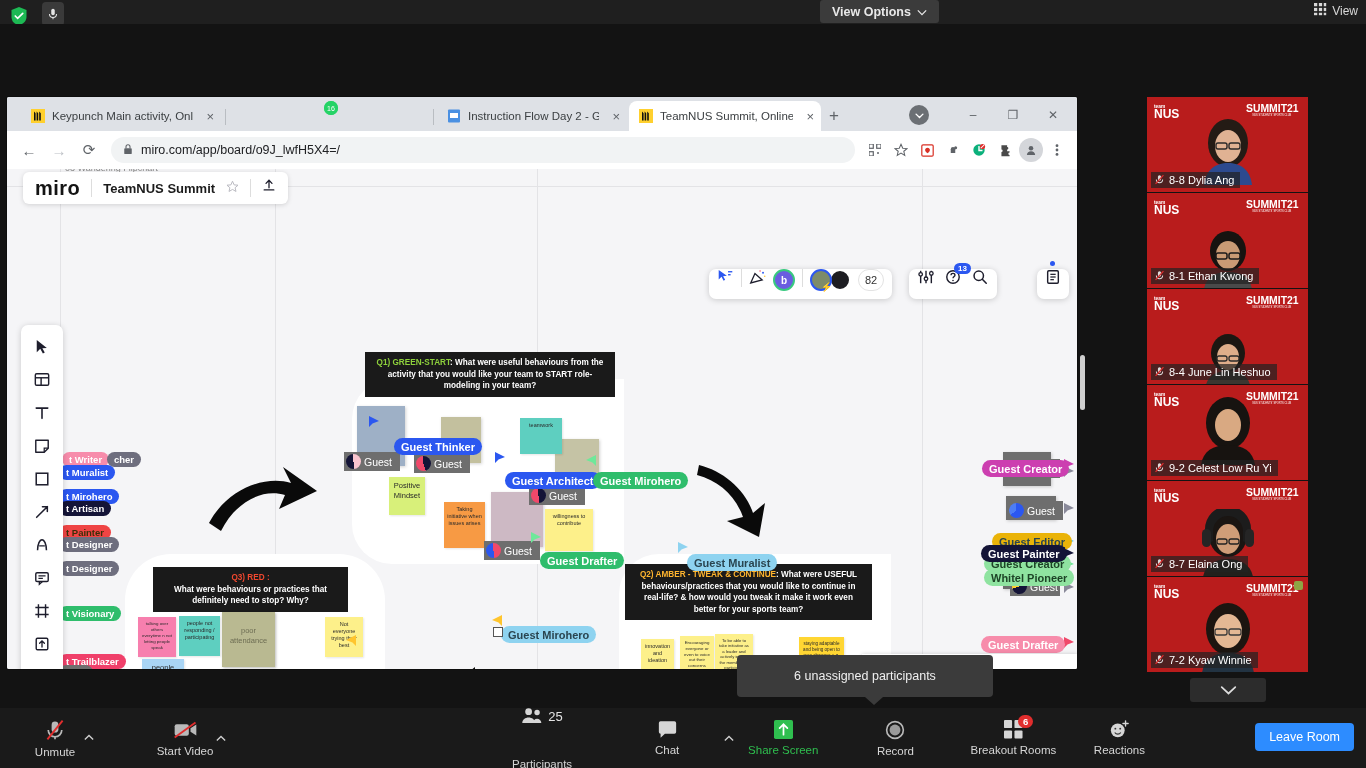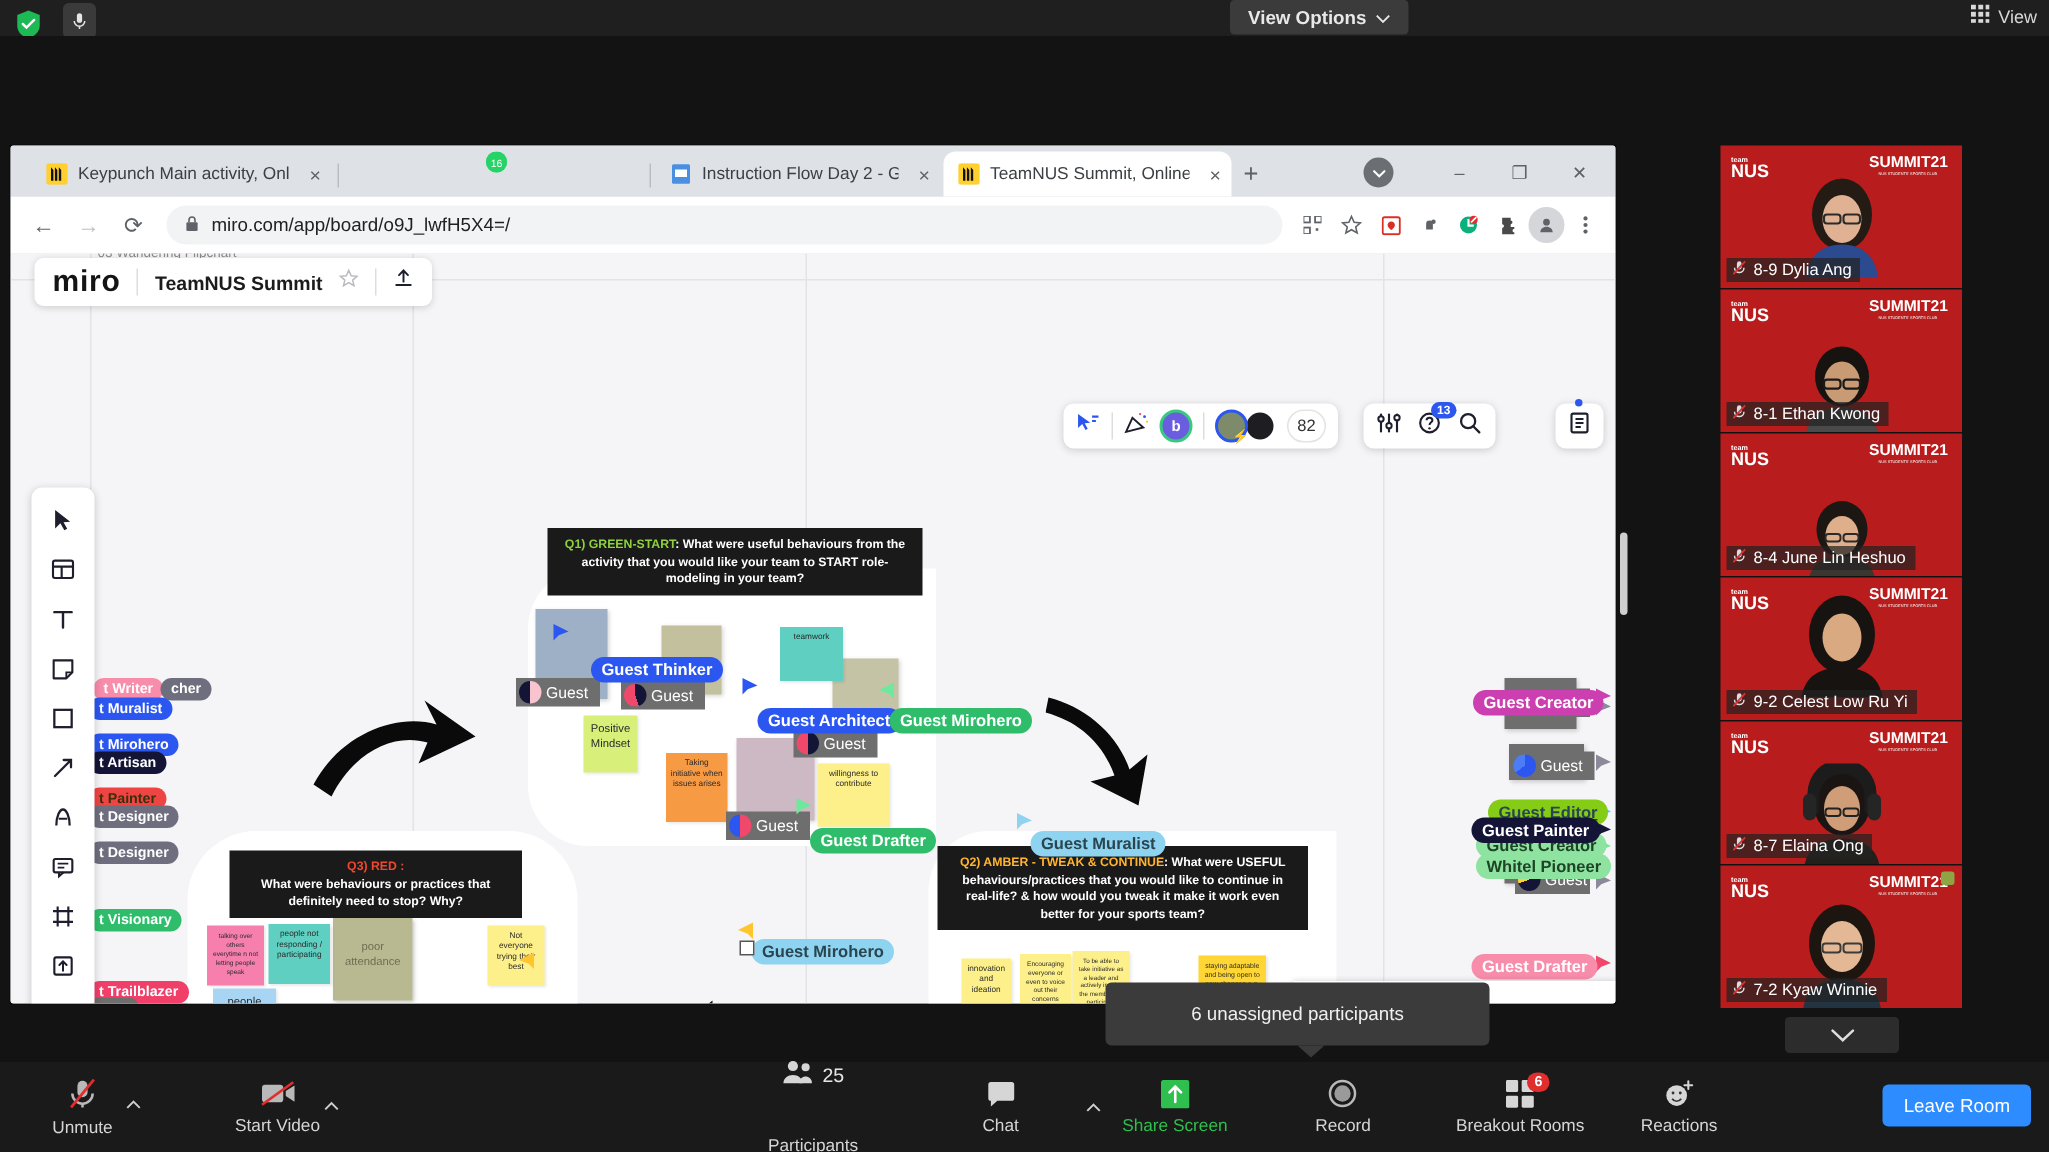--- a/index.html
+++ b/index.html
@@ -105,21 +105,21 @@
     position:absolute; left:16px; top:3px; height:32px; background:#fff;
     border-radius:6px; display:flex; align-items:center; padding:0 12px; gap:11px;
     box-shadow:0 1px 5px rgba(0,0,0,.15); z-index:40;
   }
   #miro-logo { font-size:20px; font-weight:700; color:#141414; letter-spacing:.5px;}
   .hdr-sep { width:1px; height:18px; background:#ddd; }
   #board-name { font-size:13px; font-weight:600; color:#1b1b1b; }
 
   .toolgroup {
     position:absolute; background:#fff; border-radius:7px; z-index:40;
-    box-shadow:0 1px 6px rgba(0,0,0,.18); display:flex; align-items:center;
+    box-shadow:0 1px 6px rgba(0,0,0,.18); display:flex; 
   }
   #left-tools { left:14px; top:156px; width:42px; flex-direction:column; padding:6px 0; gap:2px;}
   .ltool { width:42px; height:31px; display:flex;align-items:center;justify-content:center;
            color:#1e1e2d; cursor:pointer; position:relative;}
 
   #collab-group { left:702px; top:100px; height:30px; padding:0 8px; gap:7px;}
   #utility-group { left:902px; top:100px; height:30px; padding:0 9px; gap:11px;}
   #notes-group { left:1030px; top:100px; height:30px; padding:0 8px; }
   .avatar-s { width:22px;height:22px;border-radius:50%; }
   .count-pill { min-width:26px;height:22px;border-radius:11px;border:1px solid #e3e3e3;
@@ -530,21 +530,21 @@
     <div style="position:absolute;left:486px;top:458px;width:10px;height:10px;border:1.5px solid #555;background:#fff;z-index:31;"></div>
 
     <div class="cursor-lbl lg" style="left:387px;top:269px;background:#2b57f0;">Guest Thinker</div>
     <div class="cursor-lbl lg" style="left:498px;top:303px;background:#2b57f0;">Guest Architect</div>
     <div class="cursor-lbl lg" style="left:586px;top:303px;background:#2fbd6c;">Guest Mirohero</div>
     <div class="cursor-lbl lg" style="left:533px;top:383px;background:#2fbd6c;">Guest Drafter</div>
     <div class="cursor-lbl lg" style="left:680px;top:385px;background:#8ed3f0;color:#2a4550;">Guest Muralist</div>
     <div class="cursor-lbl lg" style="left:494px;top:457px;background:#8ed3f0;color:#2a4550;">Guest Mirohero</div>
 
     <div class="cursor-lbl lg" style="left:975px;top:291px;background:#cc3fb0;">Guest Creator</div>
-    <div class="cursor-lbl lg" style="left:985px;top:364px;background:#84cc16;color:#2a4550;text-decoration:underline;">Guest Editor</div>
+    <div class="cursor-lbl lg" style="left:985px;top:364px;background:#eab308;color:#2a4550;text-decoration:underline;">Guest Editor</div>
     <div class="cursor-lbl lg" style="left:977px;top:386px;background:#8fe3a0;color:#1d4426;">Guest Creator</div>
     <div class="cursor-lbl lg" style="left:974px;top:376px;background:#141437;">Guest Painter</div>
     <div class="cursor-lbl lg" style="left:977px;top:400px;background:#8fe3a0;color:#1d4426;">Whitel Pioneer</div>
     <div class="cursor-lbl lg" style="left:974px;top:467px;background:#f78cab;">Guest Drafter</div>
 
     <div class="cursor-lbl" style="left:55px;top:283px;background:#f78cab;">t Writer</div>
     <div class="cursor-lbl" style="left:100px;top:283px;background:#6e6e7e;">cher</div>
     <div class="cursor-lbl" style="left:52px;top:296px;background:#2b57f0;">t Muralist</div>
     <div class="cursor-lbl" style="left:52px;top:320px;background:#2b57f0;">t Mirohero</div>
     <div class="cursor-lbl" style="left:52px;top:332px;background:#141437;">t Artisan</div>
@@ -889,21 +889,21 @@
       <rect x="18" y="30" width="11" height="6" rx="2" fill="none" stroke="#2a2a2a" stroke-width="1.4"></rect>
         <rect x="31" y="30" width="11" height="6" rx="2" fill="none" stroke="#2a2a2a" stroke-width="1.4"></rect>
       <path d="M6 72 C8 56 18 50 30 50 C42 50 52 56 54 72z" fill="#2c4a8f"></path>
     </svg>
     <div class="namebar">
       <span><svg viewBox="0 0 14 14" width="11" height="11">
             <rect x="5" y="1.5" width="4" height="7" rx="2" fill="#ddd"></rect>
             <path d="M3 7a4 4 0 0 0 8 0" stroke="#ddd" stroke-width="1.3" fill="none"></path>
             <line x1="2" y1="12.5" x2="12" y2="1.5" stroke="#e02d2d" stroke-width="1.6"></line>
           </svg></span>
-      <span>8-9 Dylia Ang</span>
+      <span>8-8 Dylia Ang</span>
     </div>
   </div>
 
   <div class="vtile">
     <svg class="logo-l" viewBox="0 0 40 22">
         <text x="0" y="7" font-size="6" fill="#fff" font-family="Liberation Sans" font-weight="bold">team</text>
         <text x="0" y="20" font-size="15" fill="#fff" font-family="Liberation Sans" font-weight="bold">NUS</text>
       </svg>
     <svg class="logo-r" viewBox="0 0 70 20">
         <text x="0" y="12" font-size="13" fill="#fff" font-family="Liberation Sans" font-weight="bold">SUMMIT21</text>

